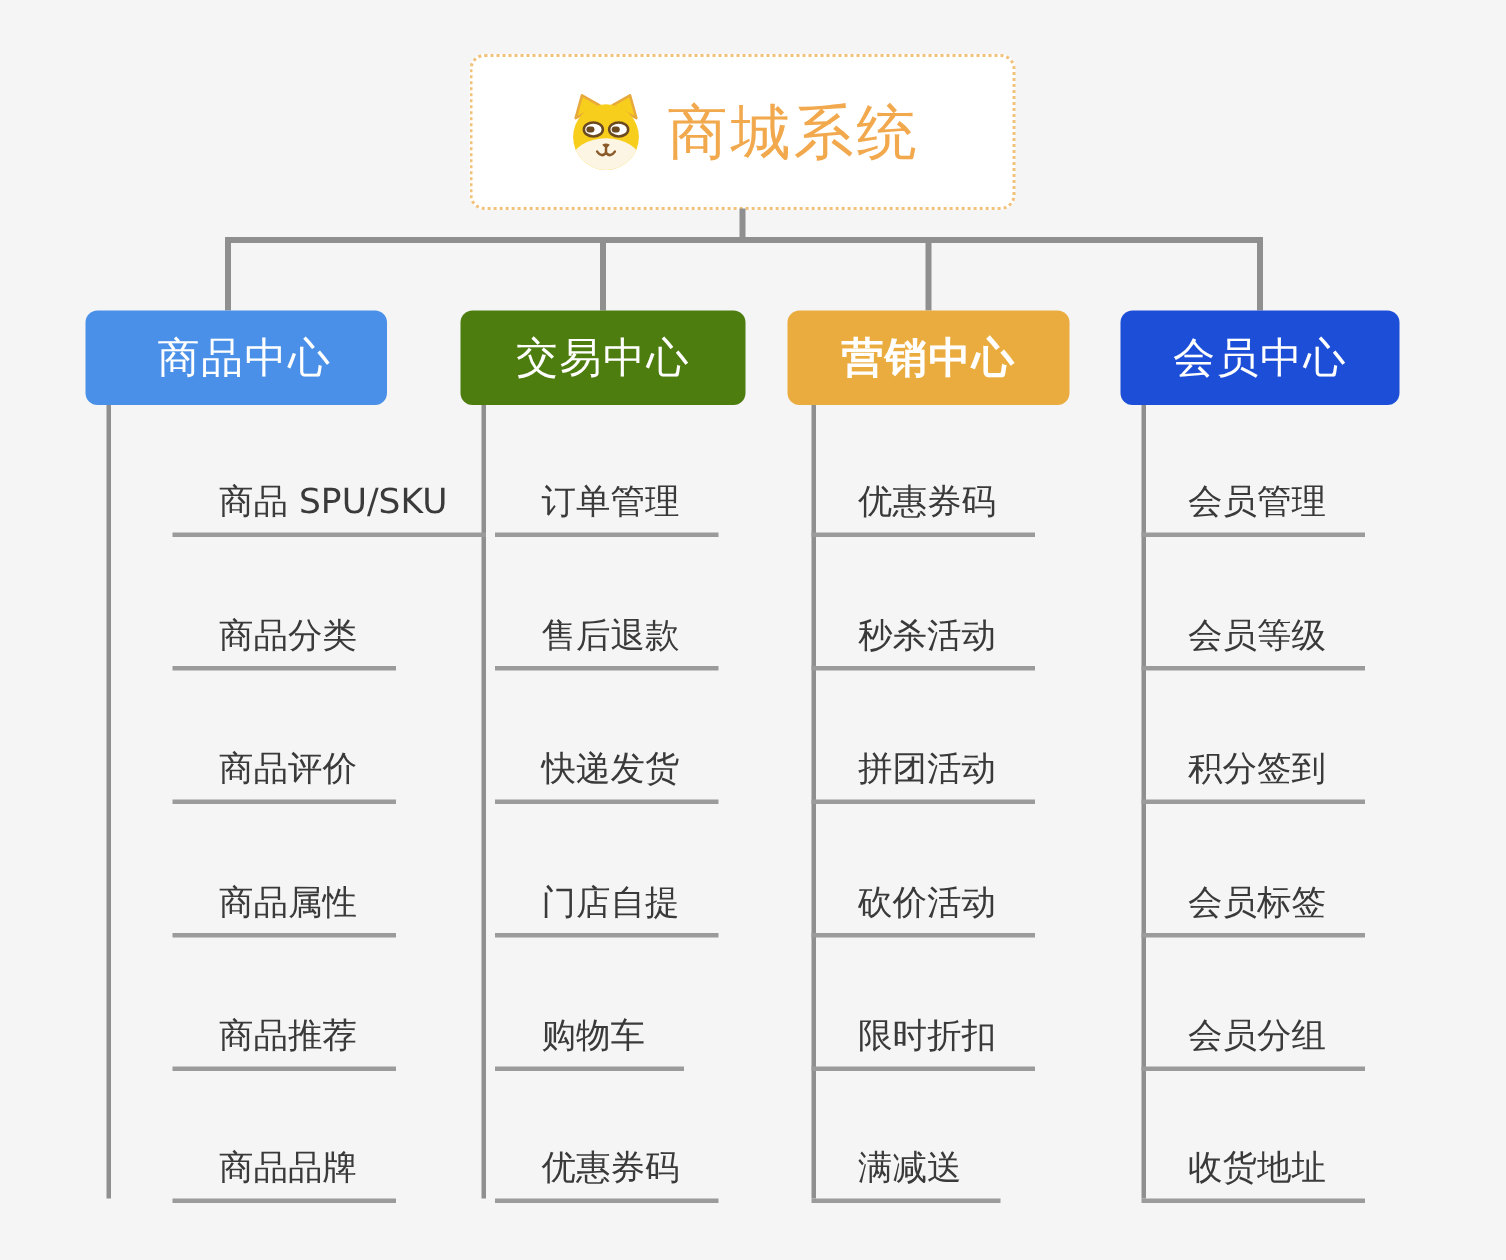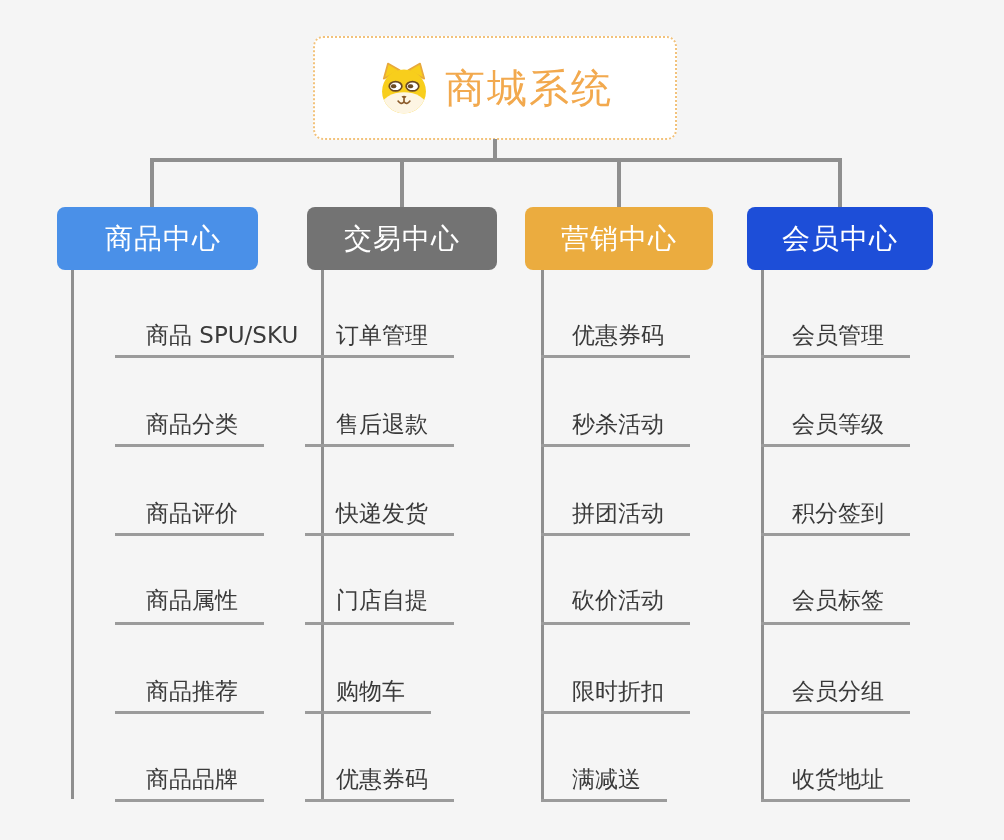--- a/index.html
+++ b/index.html
@@ -53,38 +53,38 @@
 
   
   .col-trunk{position:absolute;top:270px;width:3px;height:529px;background:#8f8f8f;}
   .ct-0{left:71px;}
   .ct-1{left:321px;}
   .ct-2{left:541px;}
   .ct-3{left:761px;}
 
   .col{position:absolute;top:270px;width:250px;height:540px;}
   .c-0{left:71px;margin-left:44px;}
-  .c-1{left:305px;}
+  .c-1{left:330px;}
   .c-2{left:541px;}
   .c-3{left:761px;}
 
   .item{
     position:absolute;left:0;
     height:40px;line-height:40px;
     padding:0 26px 0 31px;
     font-size:23px;color:#3a3a3a;
     border-bottom:3px solid #9b9b9b;
     white-space:nowrap;
     display:inline-block;
     cursor:default;
   }
   .i-0{top:45px;}
   .i-1{top:134px;}
   .i-2{top:223px;}
-  .i-3{top:312px;font-family:Liberation Mono, monospace;}
+  .i-3{top:312px;}
   .i-4{top:401px;}
   .i-5{top:489px;}
 </style>
 </head>
 <body>
 
 <div class="canvas">
 
   <div class="root-node">
     <span style="display:flex;">
@@ -112,24 +112,24 @@
   <div class="line root-trunk"></div>
   <div class="line h-line"></div>
   <div class="line drop drop-0"></div>
   <div class="line drop drop-1"></div>
   <div class="line drop drop-2"></div>
   <div class="line drop drop-3"></div>
 
   <div class="branch-box bb-0" style="background: rgb(74, 144, 232);">
     <span>商品中心</span>
   </div>
-  <div class="branch-box bb-1" style="background: #737373;">
+  <div class="branch-box bb-1" style="background: #4d7c0f;">
     <span>交易中心</span>
   </div>
-  <div class="branch-box bb-2" style="background: rgb(235, 172, 63);">
+  <div class="branch-box bb-2" style="background: rgb(235, 172, 63); font-weight: bold;">
     <span>营销中心</span>
   </div>
   <div class="branch-box bb-3" style="background: #1d4ed8;">
     <span>会员中心</span>
   </div>
 
   <div class="col-trunk ct-0"></div>
   <div class="col-trunk ct-1"></div>
   <div class="col-trunk ct-2"></div>
   <div class="col-trunk ct-3"></div>

